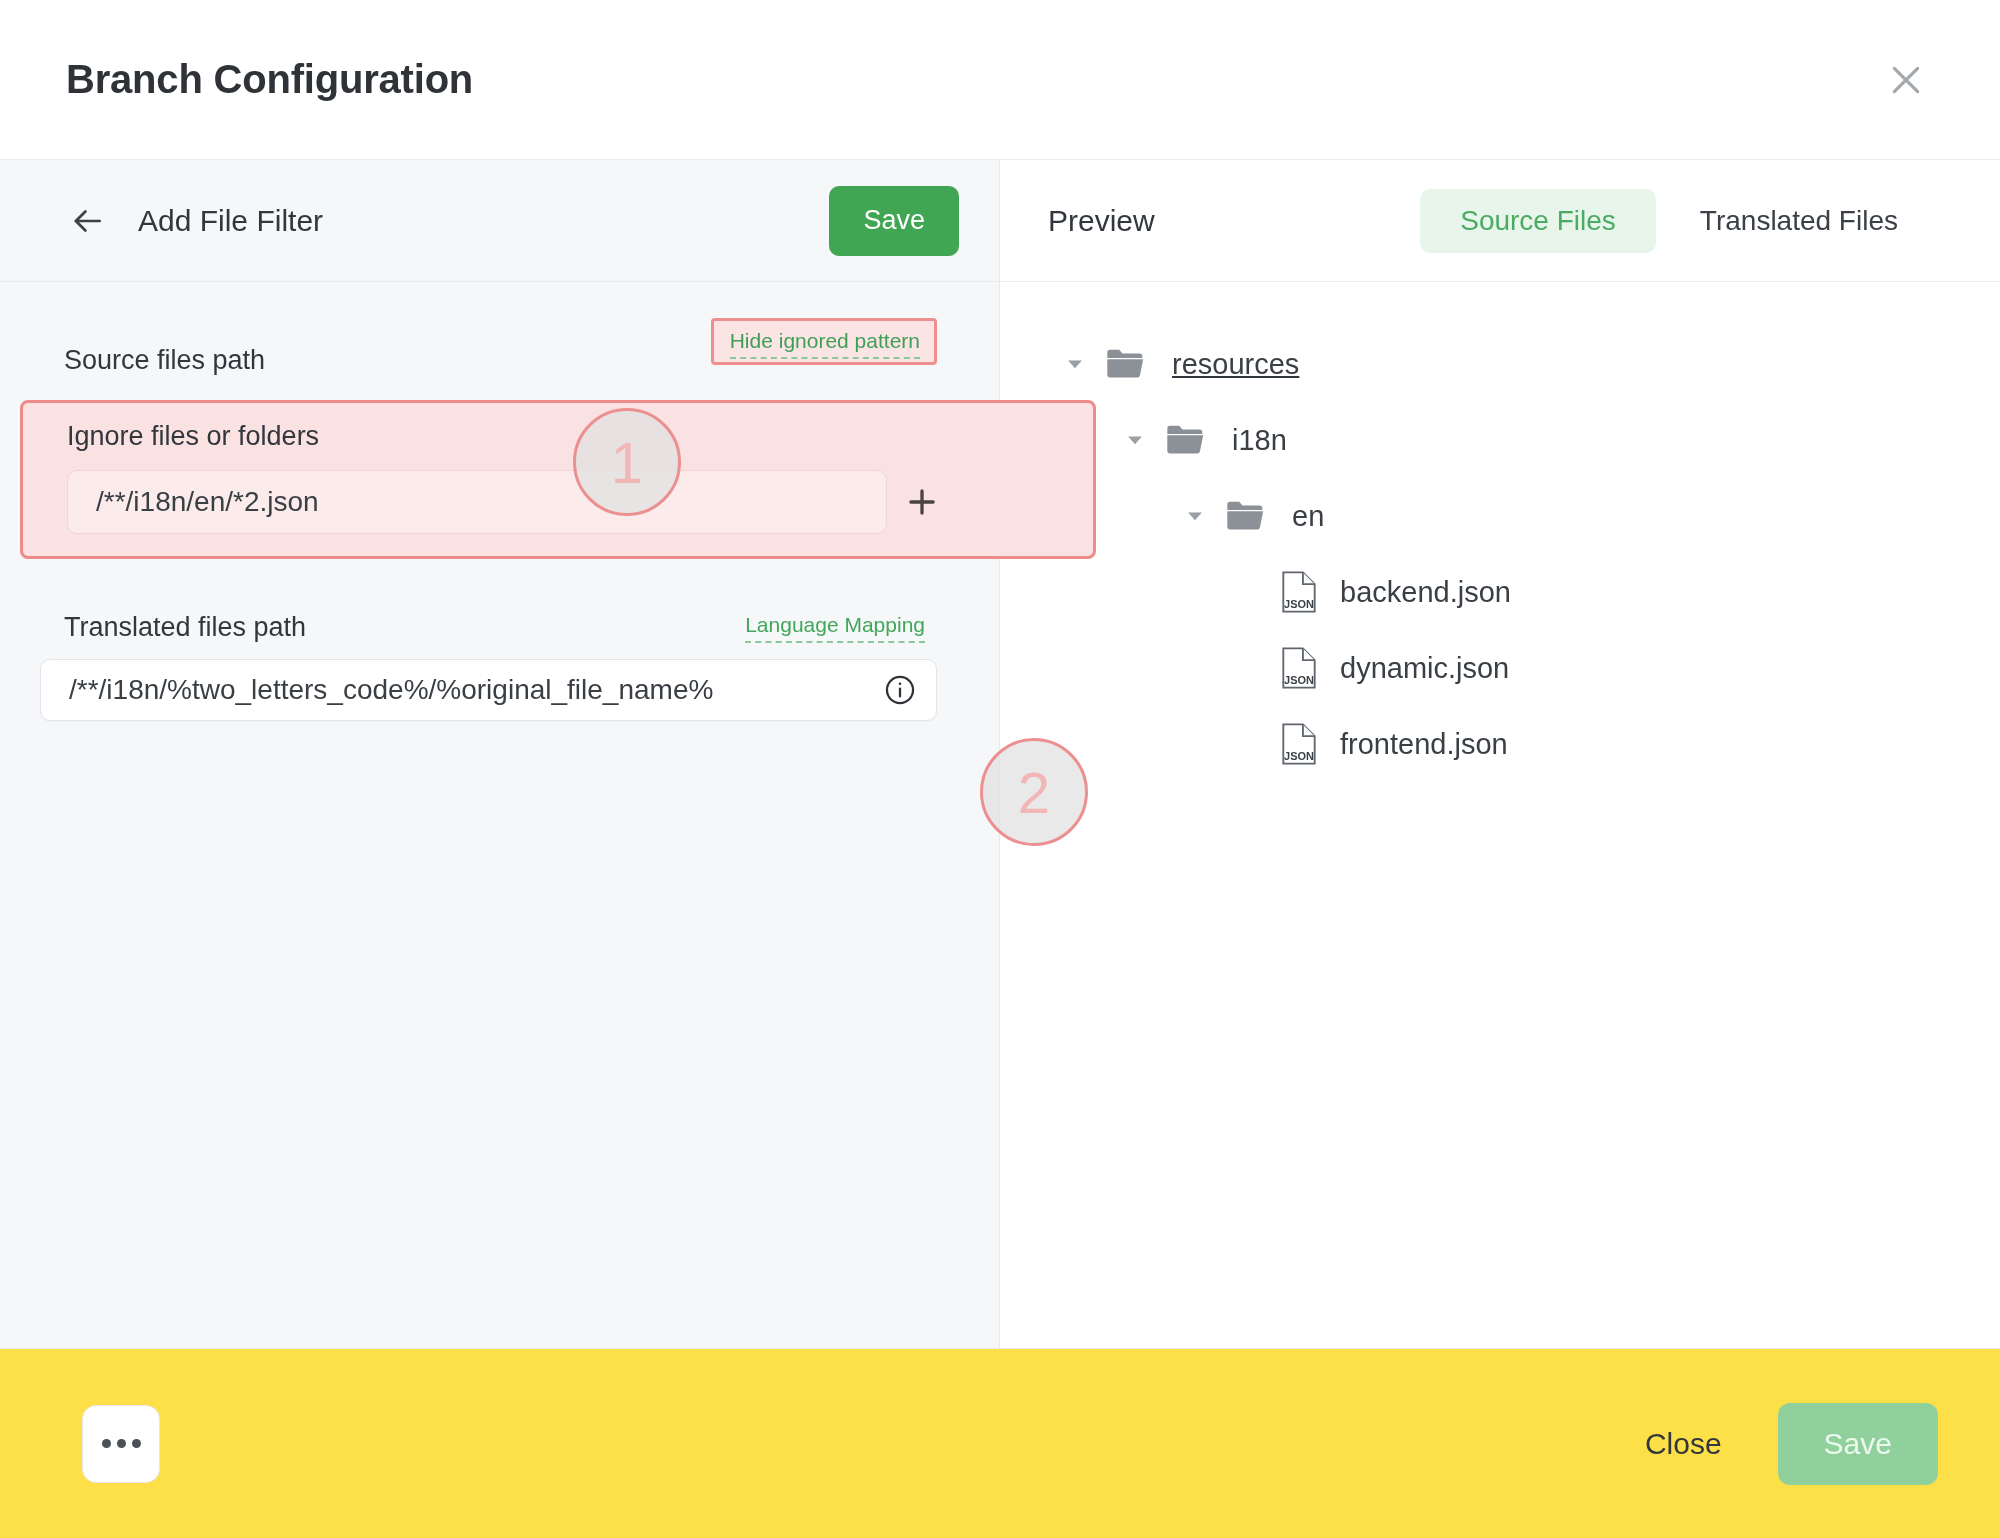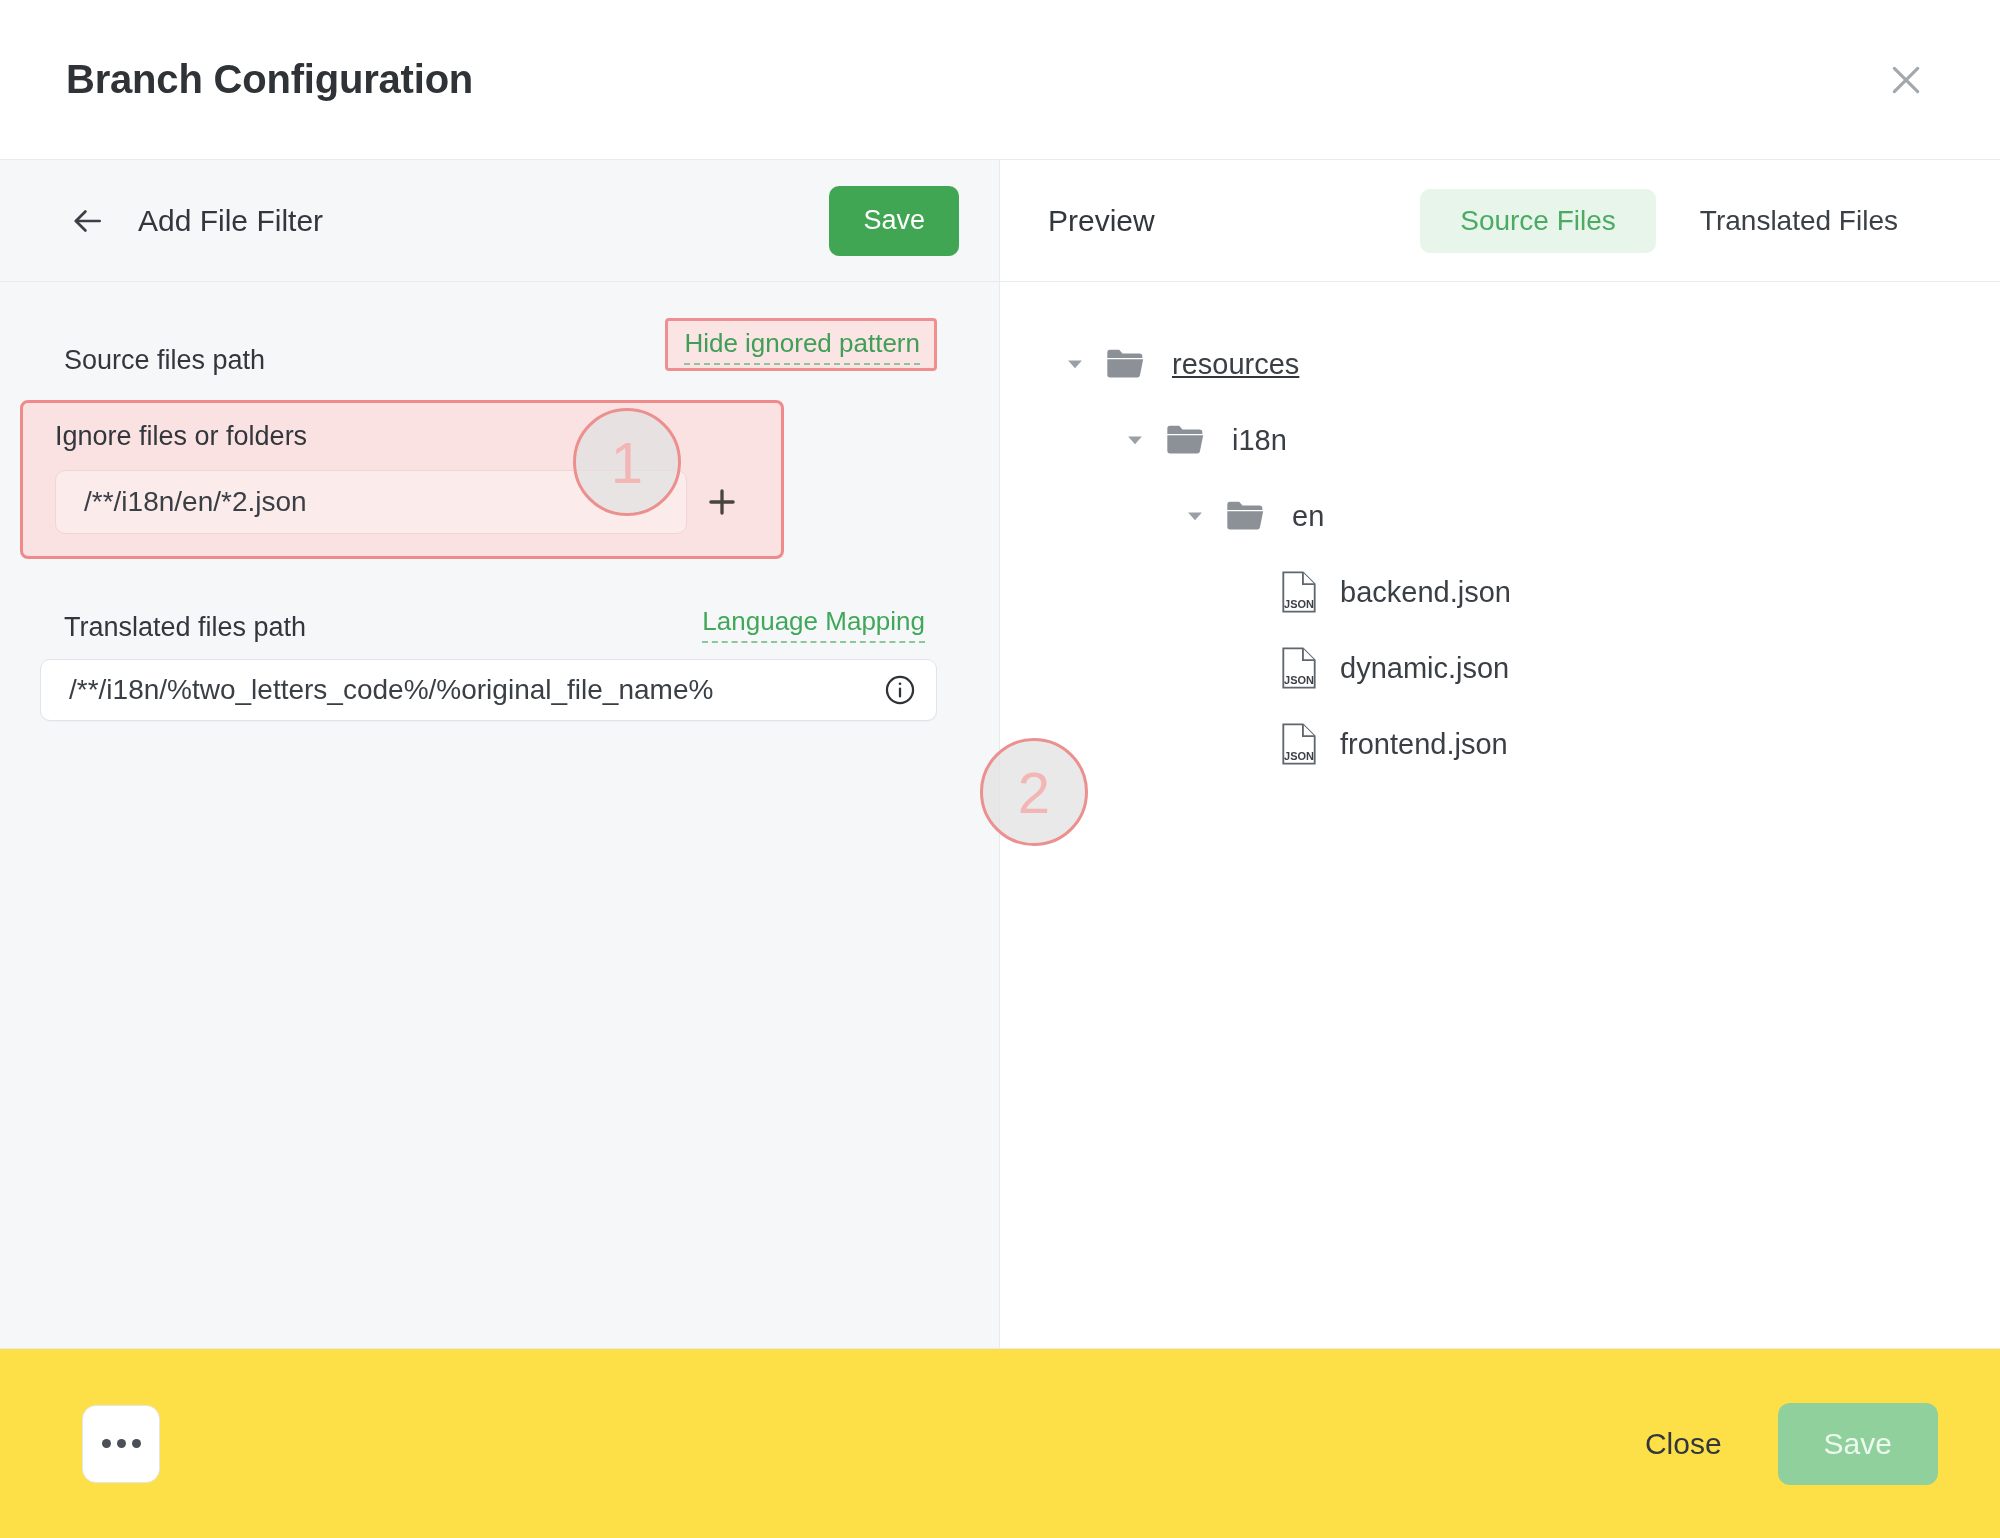--- a/index.html
+++ b/index.html
@@ -57,21 +57,21 @@
 
   .form-area { padding: 38px 62px 0 40px; position: relative; flex:1 1 auto; }
 
   .field-block { margin-bottom: 6px; }
   .field-label-row {
     display:flex; align-items: flex-end; justify-content: space-between;
     padding: 0 12px 0 24px; height: 56px;
   }
   .field-label { font-size: 27px; color:#32373e; }
   .link-green {
-    font-size: 26px; color:#41a75a; cursor:pointer;
+    font-size: 21px; color:#41a75a; cursor:pointer;
     border-bottom: 2px dashed #8cc79b; padding-bottom: 5px;
     line-height: 1.1;
     margin-top: 12px;
   }
 
   .input-wrap {
     margin-top: 16px;
     height: 62px;
     background:#fff; border: 1px solid #e1e4e8; border-radius: 10px;
     display:flex; align-items:center; padding: 0 18px 0 28px;
@@ -92,22 +92,22 @@
     z-index: 4;
   }
   .hl-link-box .link-green { color:#3f9f56; }
 
   
   .ignore-block {
     position: relative;
     border: 3px solid #ef8a8a; background: #fae2e2;
     border-radius: 8px;
     margin: 24px 0 0 -20px;
-    width: 764px;
-    padding: 18px 0 22px 32px;
+    width: 1076px;
+    padding: 18px 0 22px 44px;
   }
   .ignore-label { font-size: 27px; color:#32373e; }
   .ignore-row { display:flex; align-items:center; margin-top: 18px; padding-right: 24px; }
   .ignore-input {
     flex: 1 1 auto; height: 64px;
     background:#fbebeb; border: 1px solid #f3d4d4; border-radius: 10px;
     display:flex; align-items:center; padding: 0 20px 0 28px;
     max-width: 820px;
   }
   .ignore-input input {

